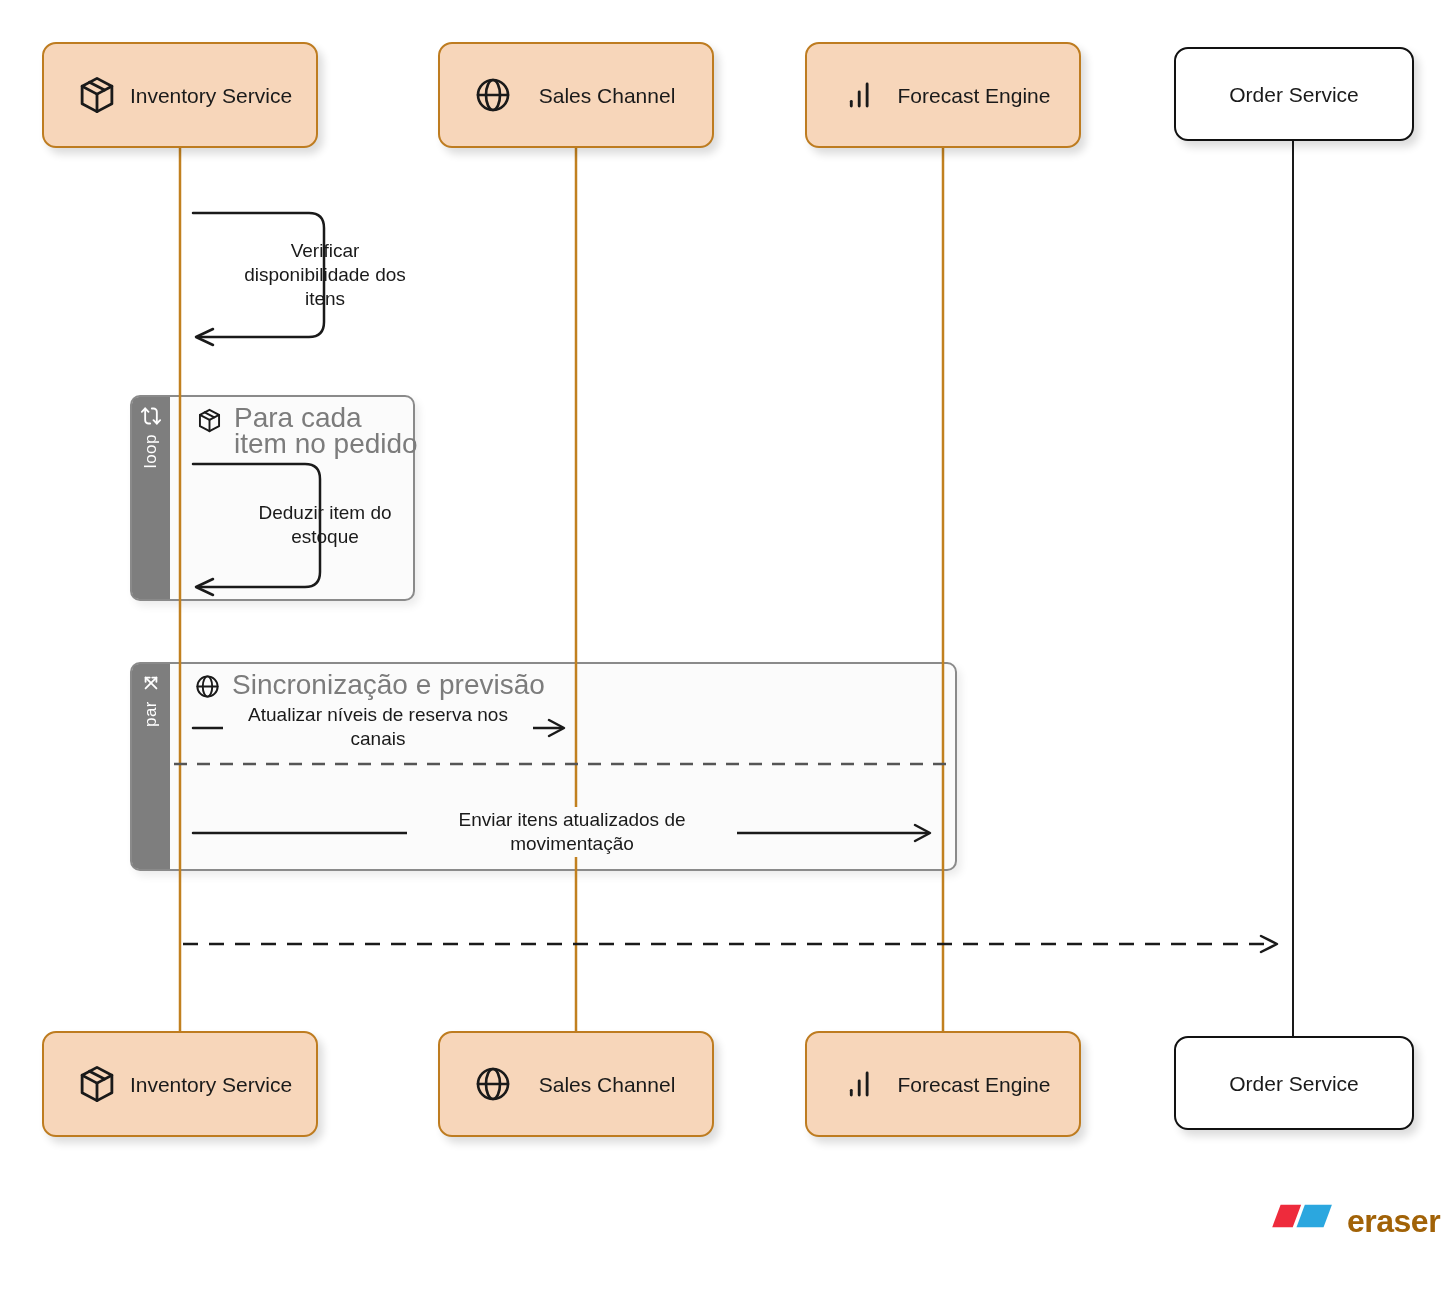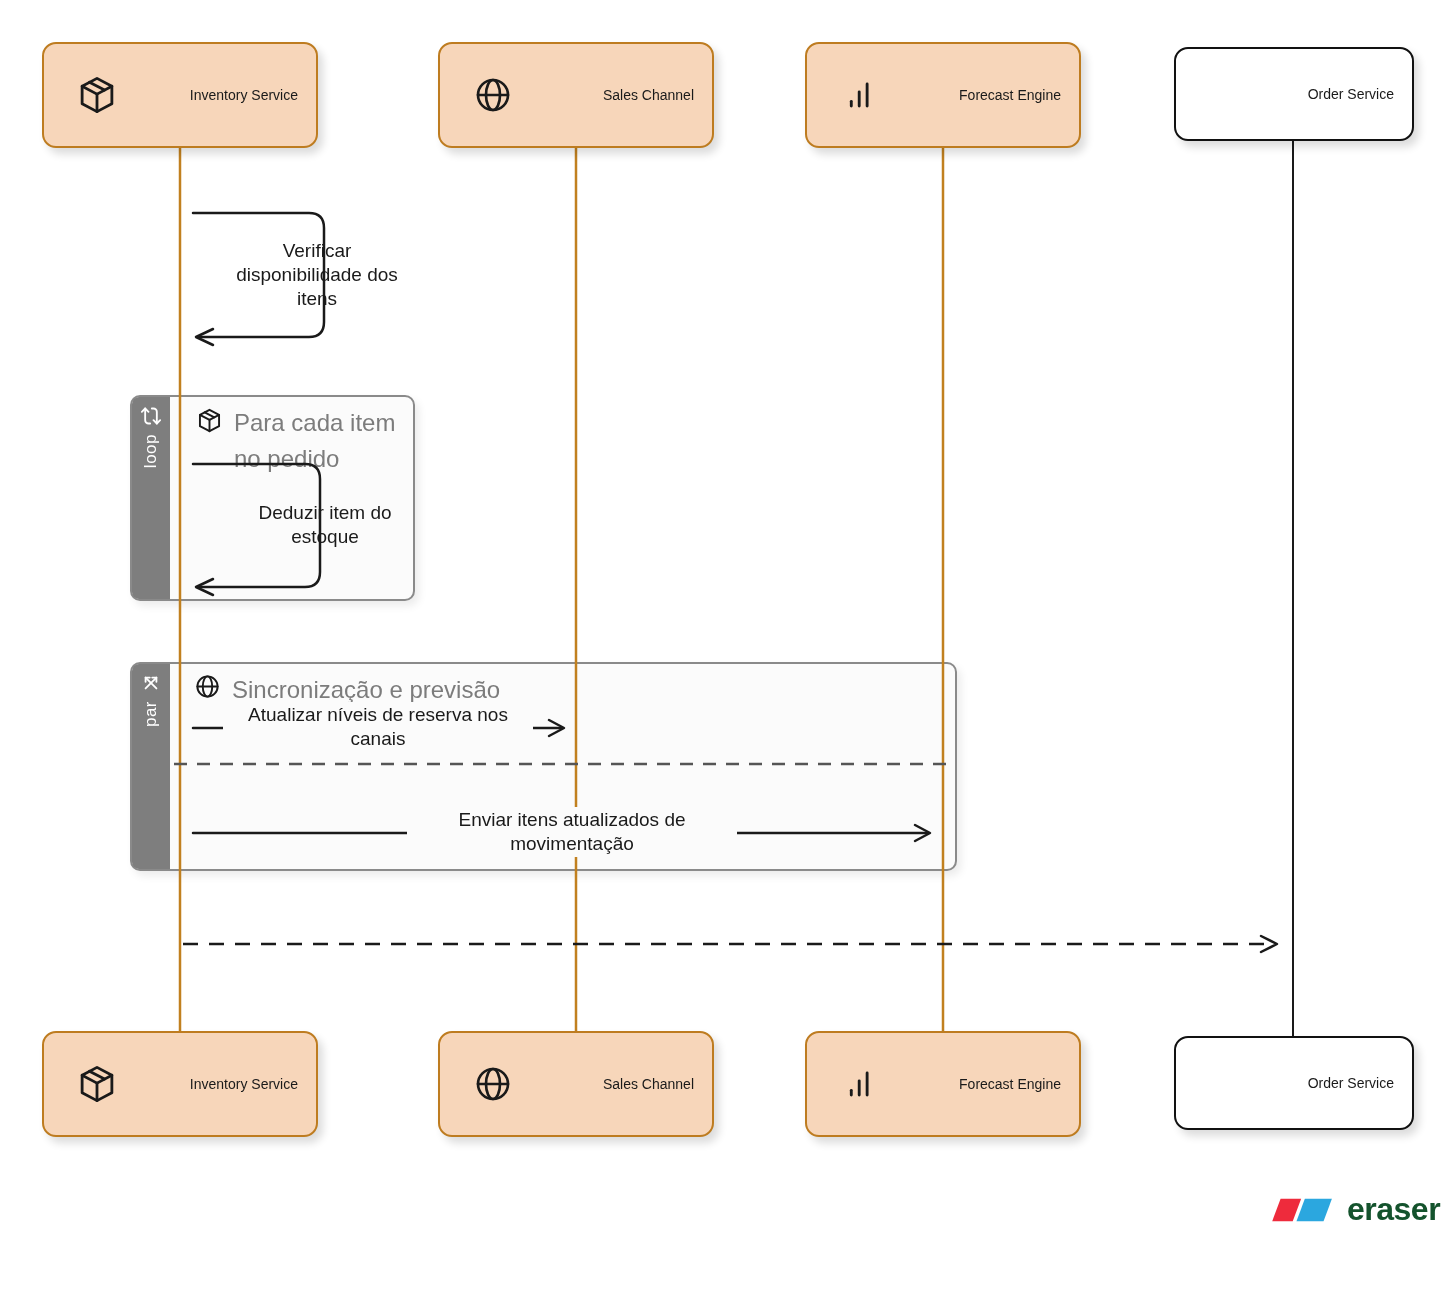--- a/index.html
+++ b/index.html
@@ -25,22 +25,22 @@
     z-index: 4;
   }
   .actor .icon-wrap {
     width: 46px; height: 46px;
     margin-left: 30px;
     flex: 0 0 auto;
     display: flex; align-items: center; justify-content: center;
   }
   .actor .actor-label {
     flex: 1;
-    text-align: right;
-    font-size: 14px;
+    text-align: center;
+    font-size: 21px;
     line-height: 27px;
     color: #1A1A1A;
     padding: 0 18px 0 4px;
   }
   .actor.neutral {
     border: 2.5px solid #111111;
     background: #ffffff;
   }
   .actor.neutral .actor-label { padding: 0 18px; }
 
@@ -73,22 +73,22 @@
     transform: rotate(180deg);
   }
   .frag-header {
     position: absolute;
     display: flex;
     align-items: flex-start;
     gap: 11px;
     color: #7C7C7C;
   }
   .frag-header .hdr-text {
-    font-size: 24px;
-    line-height: 36px;
+    font-size: 28px;
+    line-height: 26px;
   }
   .nowrap { white-space: nowrap; }
 
   
   .wires {
     position: absolute;
     left: 0; top: 0;
     z-index: 2;
     pointer-events: none;
   }
@@ -112,21 +112,22 @@
     display: flex;
     align-items: center;
     gap: 11px;
     z-index: 4;
     text-decoration: none;
   }
   .logo .logo-text {
     font-size: 32px;
     font-weight: 700;
     letter-spacing: -0.5px;
-    color: #14532d;
+    color: #a16207;
+    margin-top: 12px;
   }
 </style>
 </head>
 <body>
 
 <div class="canvas">
 
   <div class="frag" style="left:130px; top:395px; width:285px; height:206px;">
     <div class="frag-tab">
       <svg width="20" height="20" viewBox="0 0 24 24" fill="none" stroke="#ffffff" stroke-width="2.2" stroke-linecap="round" stroke-linejoin="round">
@@ -198,21 +199,21 @@
       <path d="M193 833 H928"></path>
       <path d="M915 825 L930 833 L915 841"></path>
     </g>
 
     <g fill="none" stroke="#1A1A1A" stroke-width="2.5" stroke-linejoin="round">
       <path d="M183 944 H1274" stroke-dasharray="15 11"></path>
       <path d="M1261 936 L1277 944 L1261 952" stroke-linecap="round"></path>
     </g>
   </svg>
 
-  <div class="msg-label" style="left:232px; top:239px; width:170px;">Verificar disponibilidade dos itens</div>
+  <div class="msg-label" style="left:240px; top:239px; width:170px;">Verificar disponibilidade dos itens</div>
 
   <div class="msg-label" style="left:250px; top:501px; width:150px;">Deduzir item do estoque</div>
 
   <div class="msg-label bg-body" style="left:223px; top:702px; width:310px;">Atualizar níveis de reserva nos canais</div>
 
   <div class="msg-label bg-body" style="left:407px; top:807px; width:330px;">Enviar itens atualizados de movimentação</div>
 
 
   <div class="actor" style="left:42px; top:42px; width:276px; height:106px;">
     <span class="icon-wrap">

